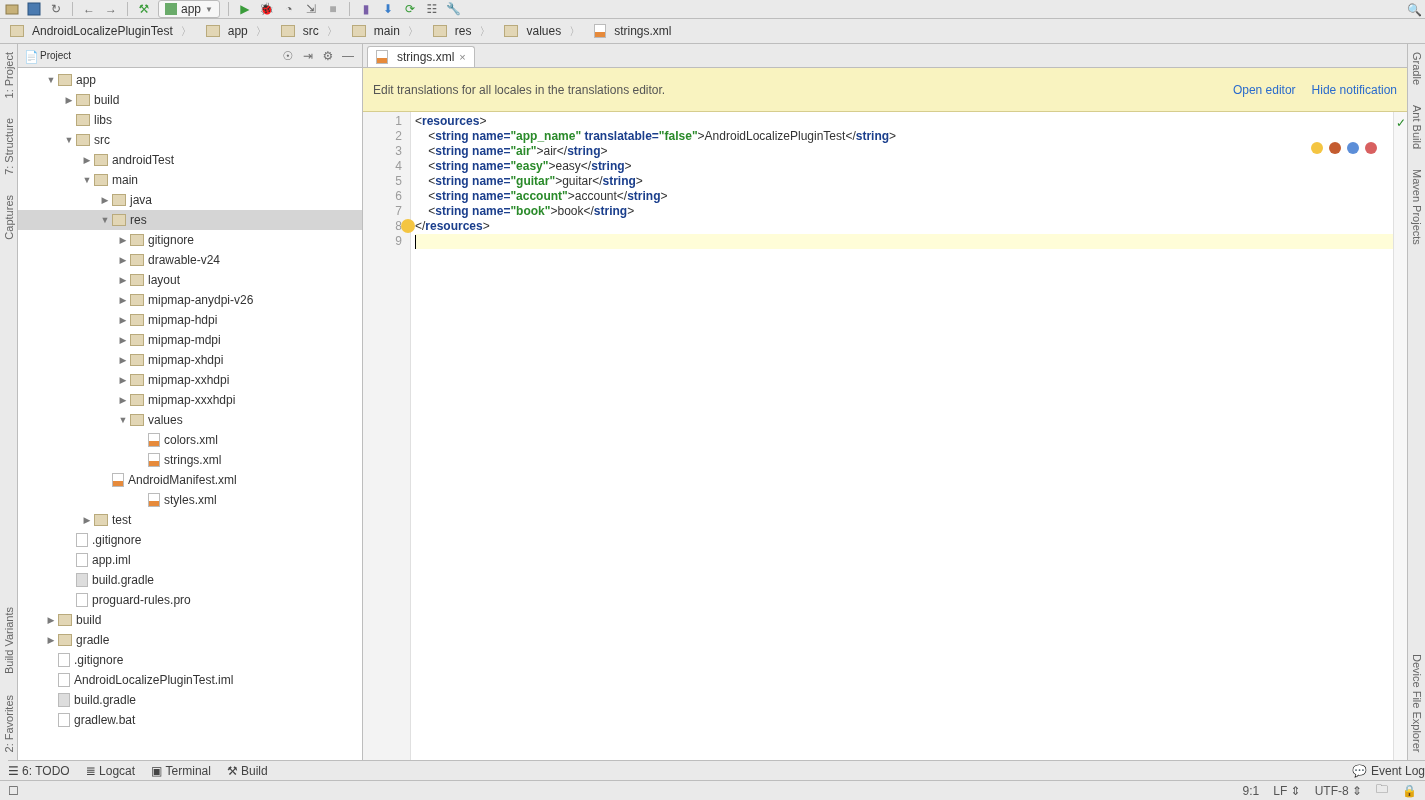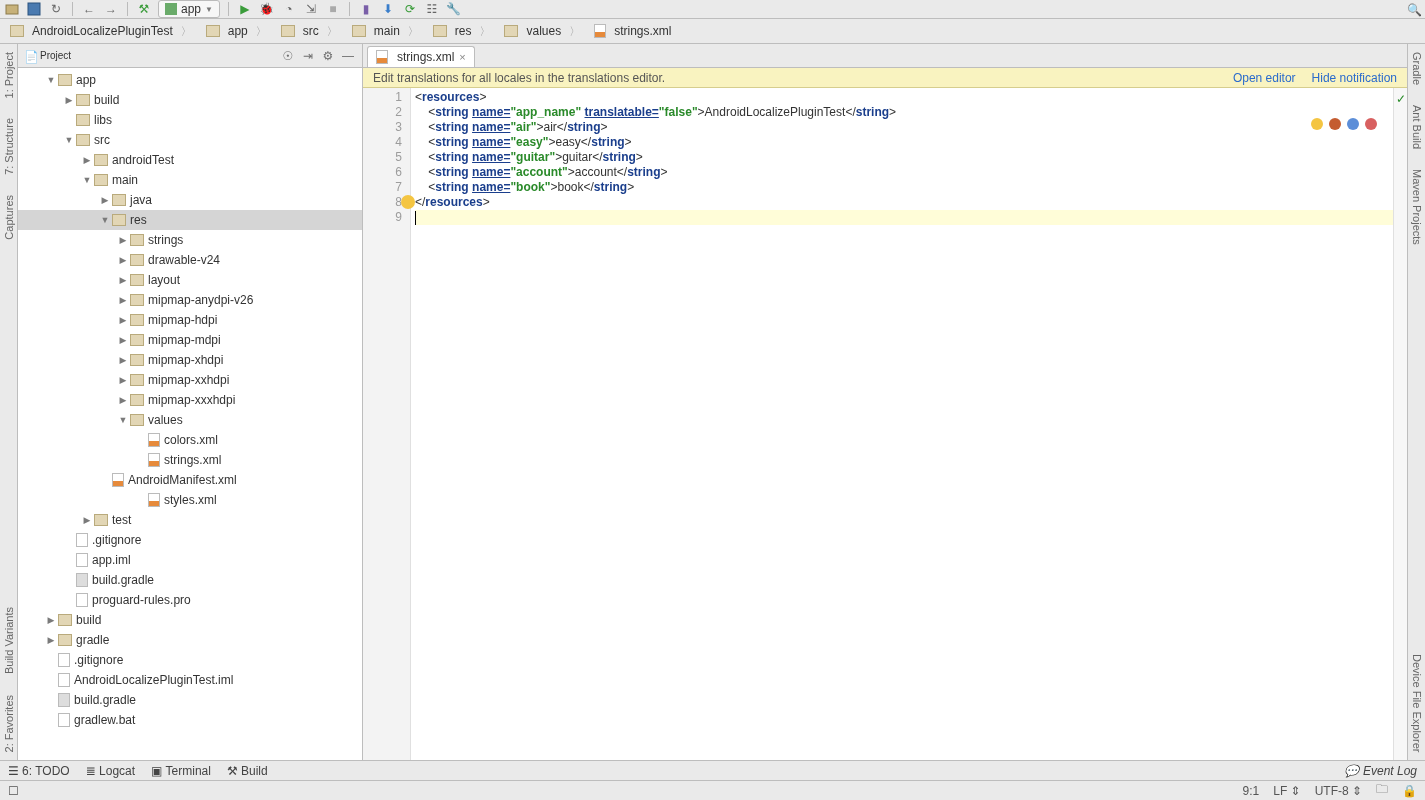--- a/index.html
+++ b/index.html
@@ -39,43 +39,43 @@
 .folder-ico { width:14px; height:12px; background:#e2d6b5; border:1px solid #b9aa7c; margin-right:4px; display:inline-block;}
 .file-ico { width:12px; height:14px; background:#fff; border:1px solid #bbb; margin-right:4px; display:inline-block; position:relative;}
 .file-ico.xml::after{content:""; position:absolute; bottom:0; left:0; right:0; height:5px; background:#e68a3b;}
 .file-ico.grd { background:#ddd;}
 .tree-label { color:#333; }
 
 .editor-pane { flex:1; background:#fff; display:flex; flex-direction:column; position:relative;}
 .tabs { height:24px; background:#eaeaea; border-bottom:1px solid #bdbdbd; display:flex; align-items:flex-end; padding-left:4px;}
 .tab { background:#fff; border:1px solid #bdbdbd; border-bottom:none; padding:3px 8px; display:flex; align-items:center; gap:5px; font-size:11px; border-radius:3px 3px 0 0;}
 .tab .close { color:#888; cursor:pointer; font-size:11px;}
-.banner { height:20px; background:#f9f3c0; border-bottom:1px solid #d6cd8e; display:flex; align-items:center; padding:0 10px; font-size:12px;}
+.banner { height:44px; background:#f9f3c0; border-bottom:1px solid #d6cd8e; display:flex; align-items:center; padding:0 10px; font-size:12px;}
 .banner .msg { flex:1; color:#555;}
 .banner a { color:#2a6bcc; text-decoration:none; margin-left:16px; cursor:pointer;}
 .editor-body { flex:1; display:flex; font-family: Menlo, Consolas, monospace; font-size:12px; position:relative;}
 .gutter { width:48px; background:#f3f3f3; border-right:1px solid #e0e0e0; text-align:right; color:#9c9c9c; padding:2px 8px 0 0; line-height:15px;}
 .code { flex:1; padding:2px 0 0 4px; line-height:15px; white-space:pre; position:relative;}
 .code .line { height:15px; }
 .line.hl { background:#fffdd8; }
 .tagn { color:#1a3e8c; font-weight:bold;}
-.attr { color:#1a3e8c; font-weight:bold;text-decoration:underline;}
+.attr { color:#1a3e8c; font-weight:bold;}
 .val  { color:#2a8a2a; font-weight:bold;}
 .txt  { color:#333;}
 .pct  { color:#333;}
 .caret-mark { display:inline-block; width:1px; height:14px; background:#000; vertical-align:middle;}
 .editor-right-strip { width:14px; border-left:1px solid #e0e0e0; background:#f7f7f7; position:relative;}
 .editor-right-strip .ok { position:absolute; top:4px; left:2px; color:#2a8c2a; font-size:12px;}
 .mini-dots { position:absolute; top:30px; right:30px; display:flex; gap:6px;}
 .mini-dots span{ width:12px; height:12px; border-radius:50%; display:inline-block;}
 .bulb { position:absolute; left:38px; top:107px; width:14px; height:14px; background:#f4c542; border-radius:50%;}
 
 
-.toolwins { position:absolute; bottom:20px; left:0; right:0; height:20px; background:#eaeaea; border-top:1px solid #bdbdbd; display:flex; align-items:center; padding:0 8px; gap:16px; font-size:11px; color:#444;}
-.toolwins .right { margin-left:auto; display:flex; align-items:flex-end; gap:8px;font-style:italic;}
+.toolwins { position:absolute; bottom:20px; left:8px; right:0; height:20px; background:#eaeaea; border-top:1px solid #bdbdbd; display:flex; align-items:center; padding:0 0; gap:16px; font-size:11px; color:#444;}
+.toolwins .right { margin-left:auto; display:flex; align-items:flex-end; gap:8px;}
 .statusbar { position:absolute; bottom:0; left:0; right:0; height:20px; background:#eaeaea; border-top:1px solid #bdbdbd; display:flex; align-items:center; padding:0 8px; font-size:11px; color:#555;}
 .statusbar .right { margin-left:auto; display:flex; gap:14px; align-items:center;}
 .search-right { position:absolute; top:0; right:2px; width:16px; height:19px; display:flex; align-items:center; justify-content:center; color:#666;}
 </style>
 </head>
 <body>
 
 <div class="toolbar">
   <span class="tb-btn">
       <svg width="14" height="14">
@@ -212,21 +212,21 @@
         <div class="tree-row selected">
           <span class="spacer" style="width: 78px;"></span>
           <span class="arrow">▼</span>
           <span class="folder-ico"></span>
           <span class="tree-label">res</span>
         </div>
         <div class="tree-row">
           <span class="spacer" style="width: 96px;"></span>
           <span class="arrow">▶</span>
           <span class="folder-ico"></span>
-          <span class="tree-label">strings</span>
+          <span class="tree-label">gitignore</span>
         </div>
         <div class="tree-row">
           <span class="spacer" style="width: 96px;"></span>
           <span class="arrow">▶</span>
           <span class="folder-ico"></span>
           <span class="tree-label">drawable-v24</span>
         </div>
         <div class="tree-row">
           <span class="spacer" style="width: 96px;"></span>
           <span class="arrow">▶</span>

